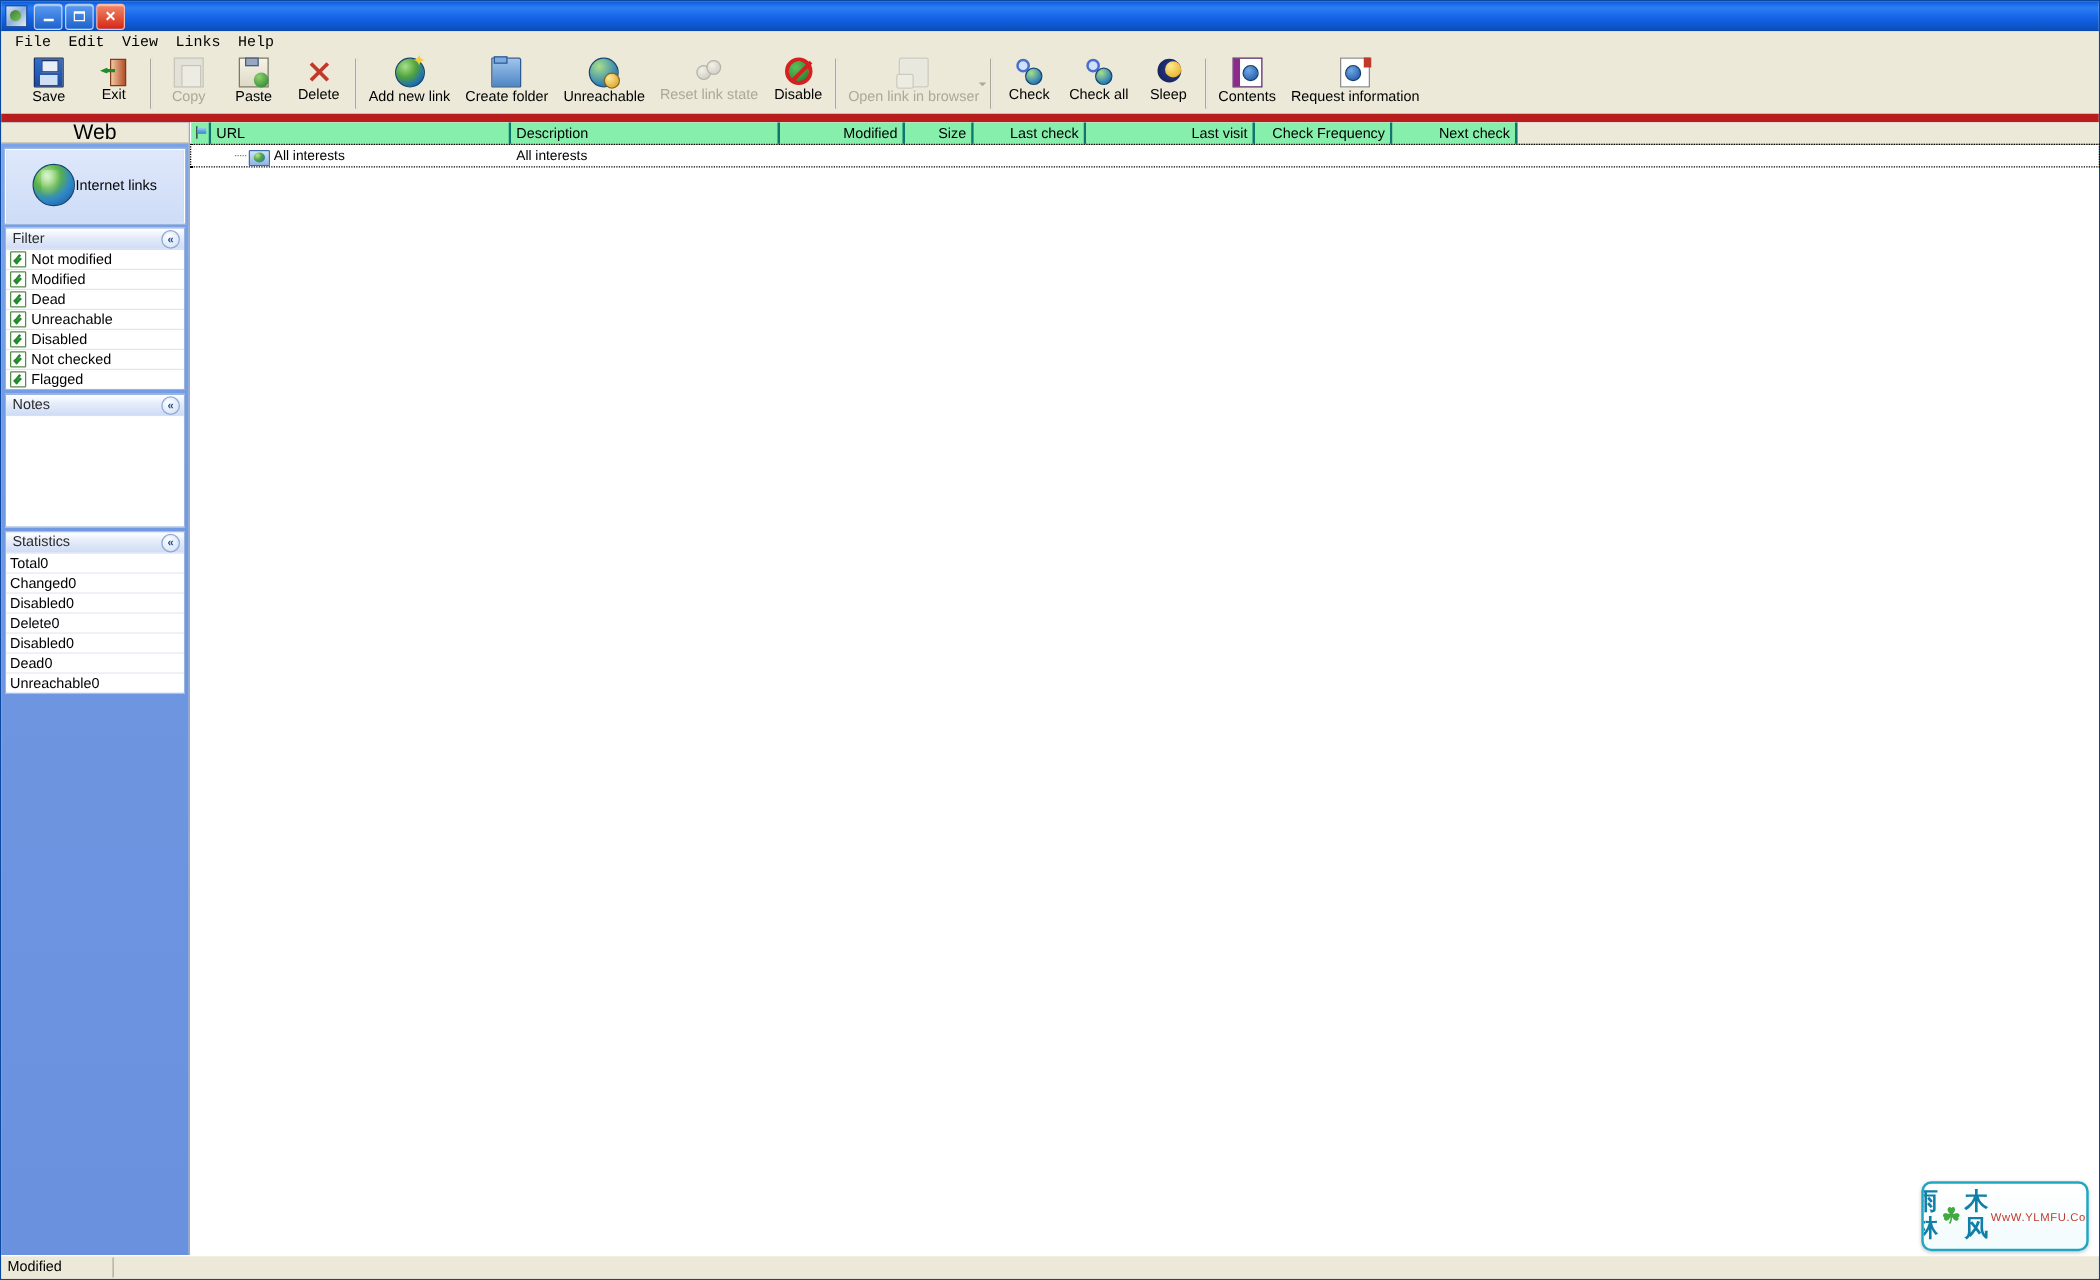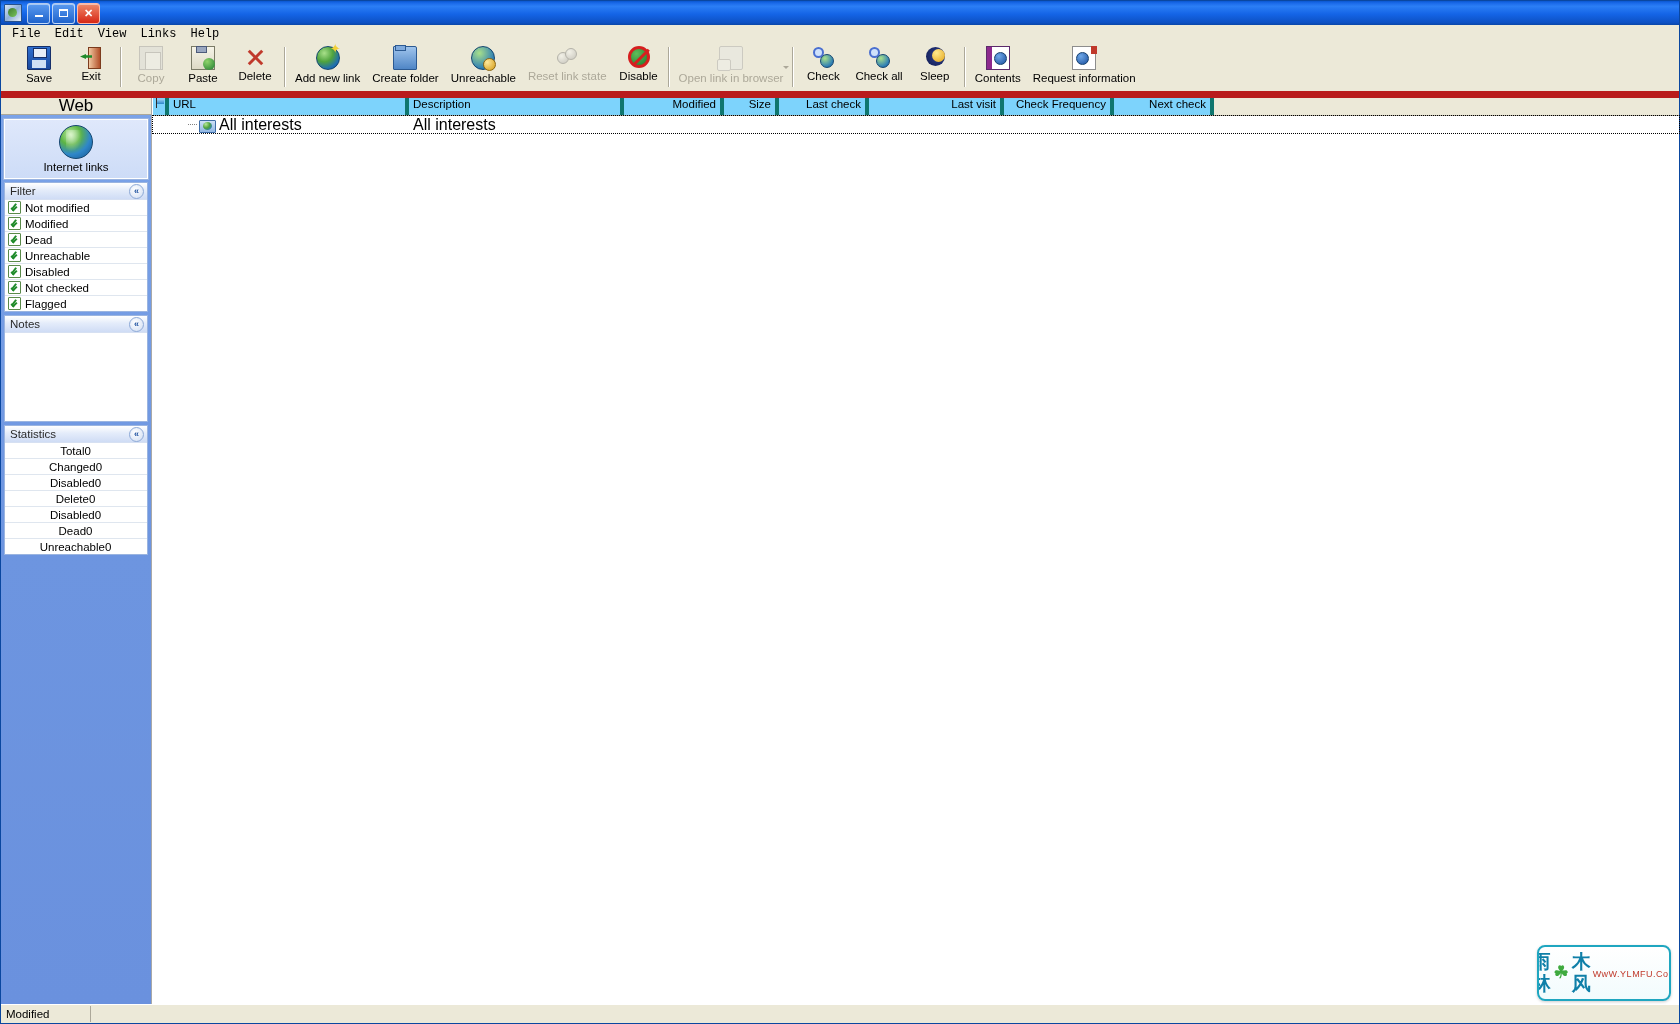--- a/index.html
+++ b/index.html
@@ -169,21 +169,21 @@
     background: #fff;
     border: 1px solid #9ab4e0;
     flex: none;
   }
   .panel.shortcut {
     background: linear-gradient(180deg,#dfe8fb,#cddcf7);
     border: 1px solid #fff;
     outline: 1px solid #9ab4e0;
     margin-top: 4px;
     height: 58px;
-    display: flex; flex-direction: column;
+    display: flex; flex-direction: row;
     align-items: center; justify-content: center;
   }
   .shortcut-ico { width: 32px; height: 32px; border-radius: 50%;
     background: radial-gradient(circle at 32% 26%,#bdeea0 0%,#5cb444 32%,#2f87c9 62%,#14558f 100%);
     border: 1px solid #14466f; margin-bottom: 2px; position: relative; }
   .shortcut-ico::after{content:'';position:absolute;left:6px;top:4px;width:18px;height:24px;
     background: radial-gradient(ellipse at 30% 25%, rgba(255,255,255,.5), rgba(255,255,255,0) 60%);}
   .shortcut-lbl { font-size: 11.5px; color:#000; }
 
   .panel-head {
@@ -214,55 +214,55 @@
     width: 11px; height: 11px; flex: none;
     border: 1px solid #5a8a4a; background: #fff;
     margin-right: 4px; position: relative; border-radius: 1px;
   }
   .cbx::after{
     content:''; position:absolute; left:2px; top:4px;
     width:4px;height:2px;border-left:2px solid #1f8b2a;border-bottom:2px solid #1f8b2a;
     transform: rotate(-45deg);
   }
   .cbx .tail{position:absolute;left:4px;top:1px;width:2px;height:7px;background:#1f8b2a;transform:rotate(38deg);}
-  .stat-row { justify-content: center; padding-right: 4px; }
+  .stat-row { justify-content: flex-start; padding-right: 4px; }
   .notes-body { height: 88px; background: #fff; }
   .side-fill { flex: 1; }
 
   
   .main {
     flex: 1; display: flex; flex-direction: column;
     background: #fff; min-width: 0;
     border-left: 1px solid #fff;
   }
   .list-head {
     height: 17px; flex: none;
     display: flex; background: #ece9d8;
     border-bottom: 1px solid #aca899;
     font-size: 11.5px; color:#000;
   }
   .hcell {
-    display: flex; align-items: flex-start;
-    border-right: 4px solid #0f766e;
+    display: flex; align-items: center;
+    border-right: 2px solid #0f766e;
     padding: 0 4px;
     box-sizing: border-box; position: relative;
-    background: #7dd3fc;
+    background: #86efac;
     height: 17px;
   }
   .hcell.right { justify-content: flex-end; }
   .hcell.flagcol { justify-content: center; padding: 0; }
   .flag-ico {
     width: 11px; height: 11px; position: relative;
   }
   .flag-ico::before{content:'';position:absolute;left:2px;top:0;width:1.5px;height:10px;background:#2a2a2a;}
   .flag-ico::after{content:'';position:absolute;left:3px;top:1px;width:7px;height:5px;background:linear-gradient(180deg,#9ed3f5,#2d86c9);}
   .list-body { flex: 1; background: #fff; position: relative; }
   .row {
     height: 17px; display: flex; 
-    font-size: 16px; color: #000;
+    font-size: 11px; color: #000;
   }
   .row.selected {
     outline: 1px dotted #000;
     background: #fff;
   }
   .row-cell { display:flex; align-items:center; box-sizing:border-box; padding:0 4px; overflow:hidden; white-space:nowrap;}
   .tree-dots { width: 28px; display:flex; align-items:center; justify-content:flex-end; padding-right:2px;}
   .dots { width: 9px; border-top: 1px dotted #808080; }
   .folder-ico {
     width: 16px; height: 14px; margin-right: 4px; position: relative; flex: none;

